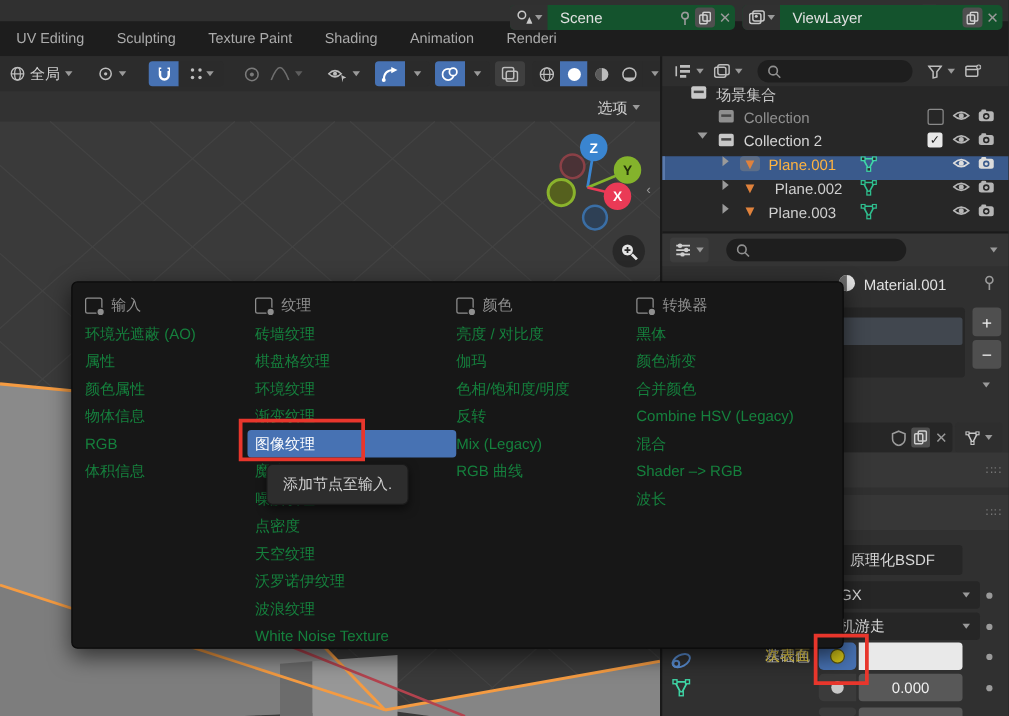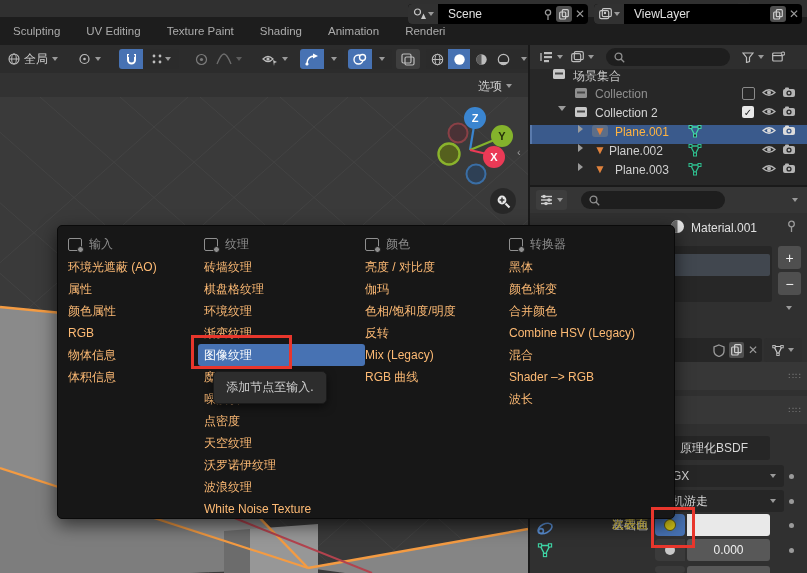--- a/index.html
+++ b/index.html
@@ -12,21 +12,21 @@
   .titlebar{left:0;top:0;width:807px;height:17px;background:#ffffff;color:#1b1b1b;
             font-size:12px;display:flex;align-items:center;}
   .winbtn{position:absolute;top:2px;width:14px;height:12px;color:#333;font-size:11px;
           display:flex;align-items:center;justify-content:center;}
   .minline{width:10px;height:0;border-bottom:1.5px solid #333;}
   .maxbox{width:9px;height:9px;border:1.5px solid #333;}
   .xglyph{font-size:12px;line-height:10px;color:#333;}
   
   .topbar{left:0;top:17px;width:807px;height:28px;background:#1d1d1d;display:flex;align-items:center;}
   .tab{color:#ababab;font-size:11.5px;padding:0 13px;height:28px;display:flex;align-items:center;}
-  .selgroup{position:absolute;top:4px;height:20px;background:#000000;border-radius:4px;
+  .selgroup{position:absolute;top:4px;height:20px;background:#14532d;border-radius:4px;
             display:flex;align-items:center;color:#e0e0e0;}
   .selicon{width:30px;height:20px;background:#313131;border-radius:4px 0 0 4px;
            display:flex;align-items:center;justify-content:center;gap:2px;}
   .chev{width:0;height:0;border-left:3.5px solid transparent;border-right:3.5px solid transparent;
         border-top:4px solid #9a9a9a;display:inline-block;}
   .smbtn{width:16px;height:16px;display:flex;align-items:center;justify-content:center;color:#9a9a9a;}
   
   .vheader{left:0;top:45px;width:592px;height:28px;background:#2c2c2c;display:flex;align-items:center;}
   .hbtn{display:flex;align-items:center;gap:4px;color:#cfcfcf;height:20px;padding:0 4px;}
   .seg{height:20px;display:flex;align-items:center;justify-content:center;}
@@ -49,21 +49,21 @@
   .propshead{left:530px;top:187px;width:277px;height:26px;background:#353535;display:flex;align-items:center;}
   .field{background:#262626;border-radius:3px;color:#d8d8d8;display:flex;align-items:center;}
   .valfield{background:#585858;border-radius:3px;color:#f0f0f0;display:flex;align-items:center;justify-content:center;}
   .kdot{width:5px;height:5px;border-radius:50%;background:#9a9a9a;}
   .grip{color:#7d7d7d;font-size:9px;letter-spacing:1px;}
   
   .menu{left:57px;top:225px;width:616px;height:292px;background:#171717;border:1px solid #0a0a0a;
         border-radius:5px;box-shadow:0 6px 18px rgba(0,0,0,.6);z-index:40;}
   .mcol{position:absolute;top:6px;}
   .mhead{display:flex;align-items:center;gap:7px;color:#8f8f8f;height:24px;}
-  .mitem{height:22px;display:flex;align-items:center;color:#fdba74;white-space:nowrap;}
+  .mitem{height:22px;display:flex;align-items:center;color:#15803d;white-space:nowrap;}
   .mitem.sel{background:#4772b3;color:#ffffff;border-radius:3px;padding:0 6px;margin:0 -6px;}
   .nodeicon{width:12px;height:11px;border:1.4px solid #8f8f8f;border-radius:2px;position:relative;}
   .nodeicon::after{content:"";position:absolute;right:-3px;bottom:-3px;width:5px;height:5px;
                    border-radius:50%;background:#8f8f8f;border:1.5px solid #171717;}
   .tooltip{left:213px;top:371px;width:112px;height:31px;background:#2d2d2d;border:1px solid #1a1a1a;
            border-radius:5px;box-shadow:0 3px 8px rgba(0,0,0,.5);display:flex;align-items:center;
            justify-content:center;color:#d0d0d0;z-index:50;}
   .redbox{border:3px solid #e8362c;z-index:60;background:transparent;}
   .sock{width:30px;height:22px;border-radius:4px;display:flex;align-items:center;justify-content:center;}
   .dot{width:10px;height:10px;border-radius:50%;}
@@ -78,22 +78,22 @@
       <span class="minline"></span>
     </div>
   <div class="winbtn" style="left:736px">
       <span class="maxbox"></span>
     </div>
   <div class="winbtn" style="left:781px">
       <span class="xglyph">✕</span>
     </div>
 
   <div class="abs topbar">
+    <div class="tab">UV Editing</div>
     <div class="tab">Sculpting</div>
-    <div class="tab">UV Editing</div>
     <div class="tab">Texture Paint</div>
     <div class="tab">Shading</div>
     <div class="tab">Animation</div>
     <div class="tab">Renderi</div>
   </div>
 
   <div class="selgroup" style="left:408px;width:180px">
     <div class="selicon">
       <svg width="13" height="12" viewBox="0 0 13 12">
         <circle cx="4.5" cy="4" r="3" fill="none" stroke="#c8c8c8" stroke-width="1.2"></circle>
@@ -454,21 +454,21 @@
           <circle cx="7" cy="6" r="2.6" fill="#3a5a8c"></circle>
           <circle cx="7" cy="6" r="1.3" fill="#dcdcdc"></circle>
           <rect x="3" y="0.5" width="4" height="2.2" rx="1" fill="#dcdcdc"></rect>
         </svg>
     </span>
   </div>
 
   <div class="orow" style="left:530px;top:144px">
     <span class="arrow-r" style="margin-left:48px"></span>
     <span class="objtri" style="margin-left:11px">▼</span>
-    <span style="margin-left:3px;color:#cfcfcf">Plane.002</span>
+    <span style="margin-left:14px;color:#cfcfcf">Plane.002</span>
     <span style="position:absolute;left:158px">
       <svg width="14" height="13" viewBox="0 0 14 13">
           <path d="M2.5 2 L11.5 2 L7 10.5 Z" fill="none" stroke="#2fbf8f" stroke-width="1.3"></path>
           <rect x="1" y="0.5" width="3" height="3" fill="#272727" stroke="#2fbf8f" stroke-width="1"></rect>
           <rect x="10" y="0.5" width="3" height="3" fill="#272727" stroke="#2fbf8f" stroke-width="1"></rect>
           <rect x="5.5" y="9" width="3" height="3" fill="#272727" stroke="#2fbf8f" stroke-width="1"></rect>
         </svg>
     </span>
     <span style="position:absolute;left:232px" class="eyeicon">
       <svg width="14" height="11" viewBox="0 0 14 11">
@@ -635,22 +635,22 @@
   <div class="abs menu">
 
     <div class="mcol" style="left:10px;width:132px">
       <div class="mhead">
           <span class="nodeicon"></span>
           <span>输入</span>
         </div>
       <div class="mitem">环境光遮蔽 (AO)</div>
       <div class="mitem">属性</div>
       <div class="mitem">颜色属性</div>
+      <div class="mitem">物体信息</div>
       <div class="mitem">RGB</div>
-      <div class="mitem">物体信息</div>
       <div class="mitem">体积信息</div>
     </div>
 
     <div class="mcol" style="left:146px;width:155px">
       <div class="mhead">
           <span class="nodeicon"></span>
           <span>纹理</span>
         </div>
       <div class="mitem">砖墙纹理</div>
       <div class="mitem">棋盘格纹理</div>

